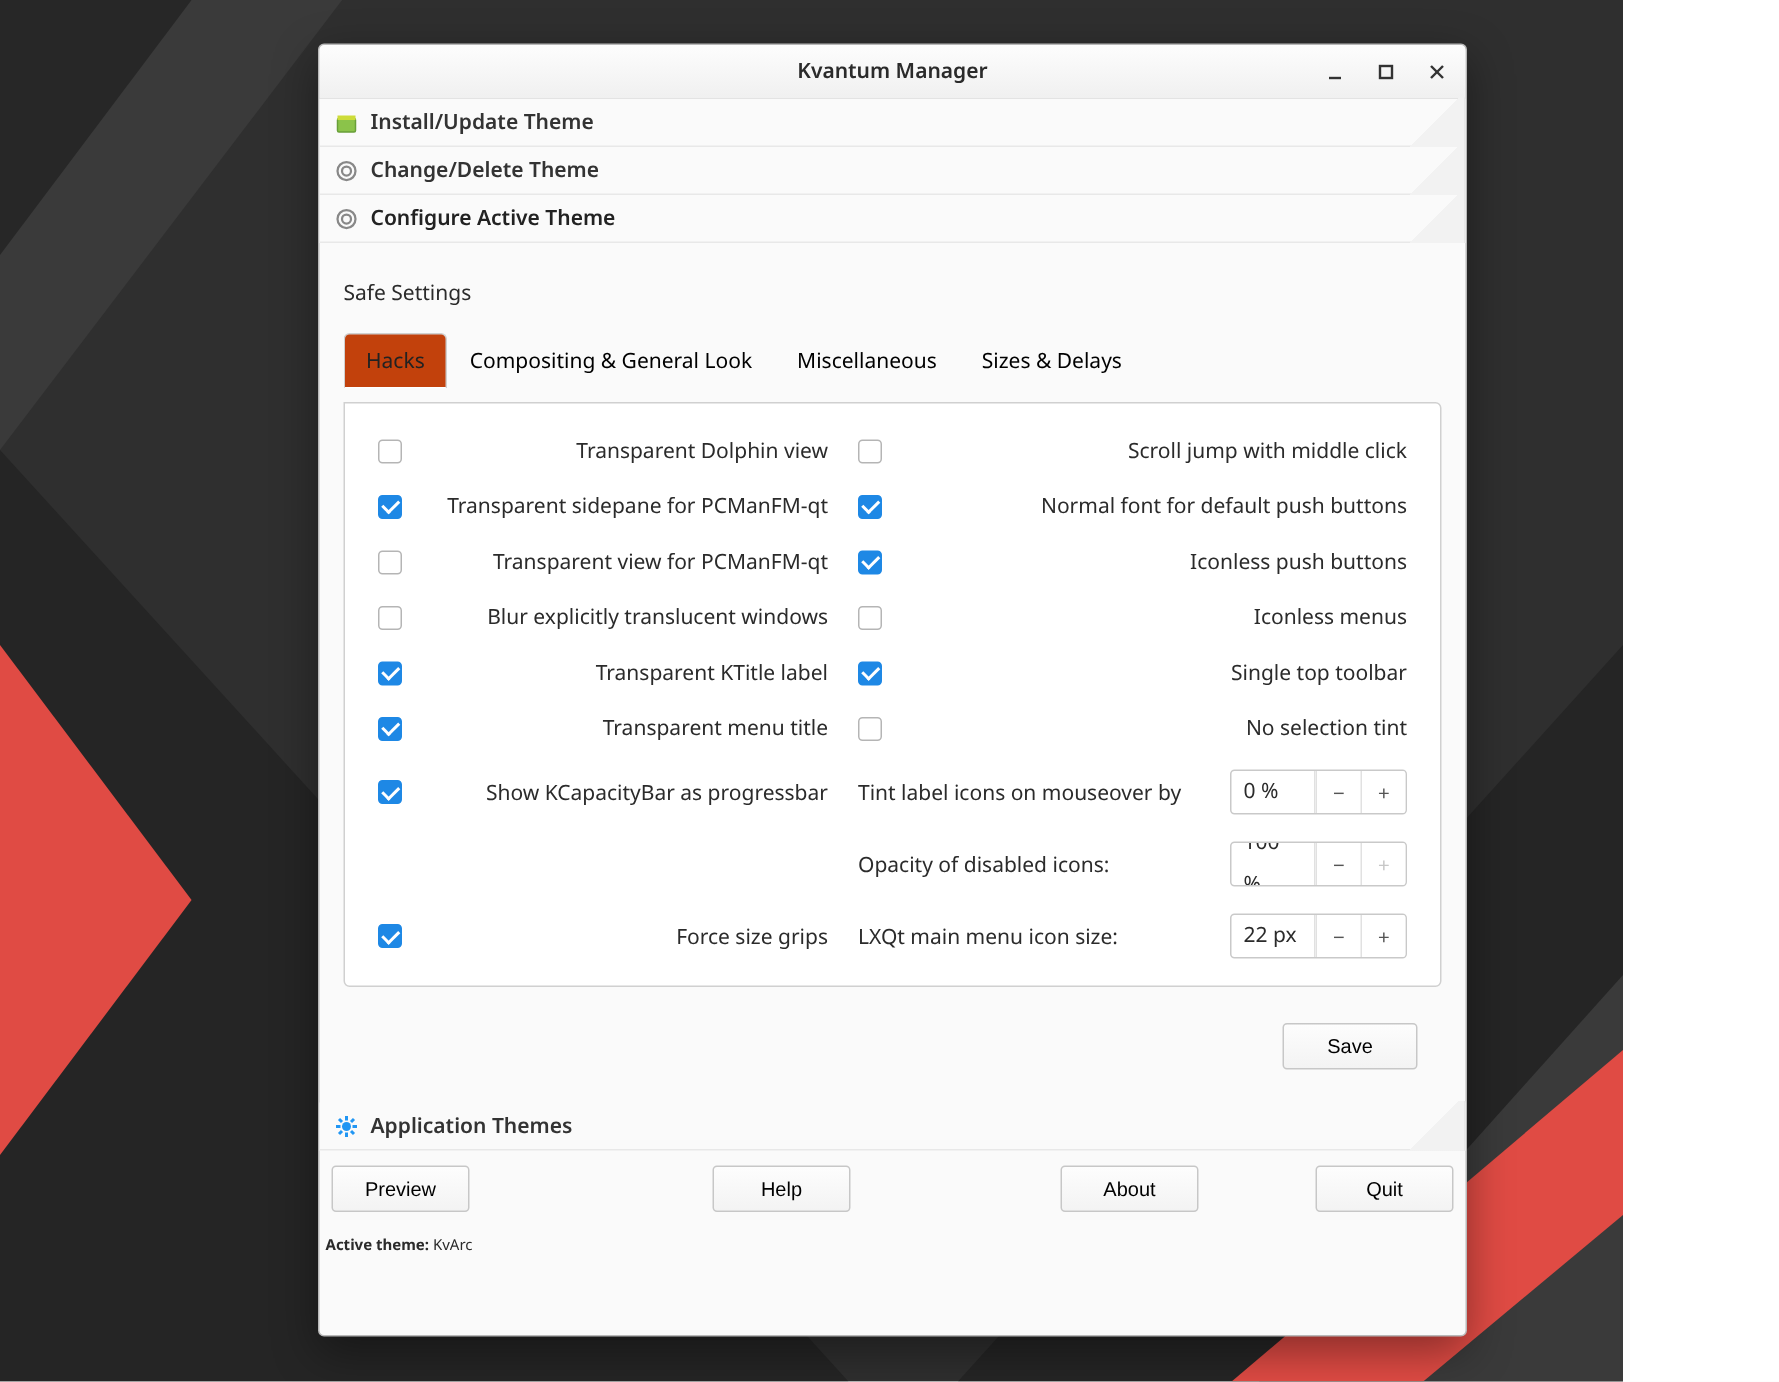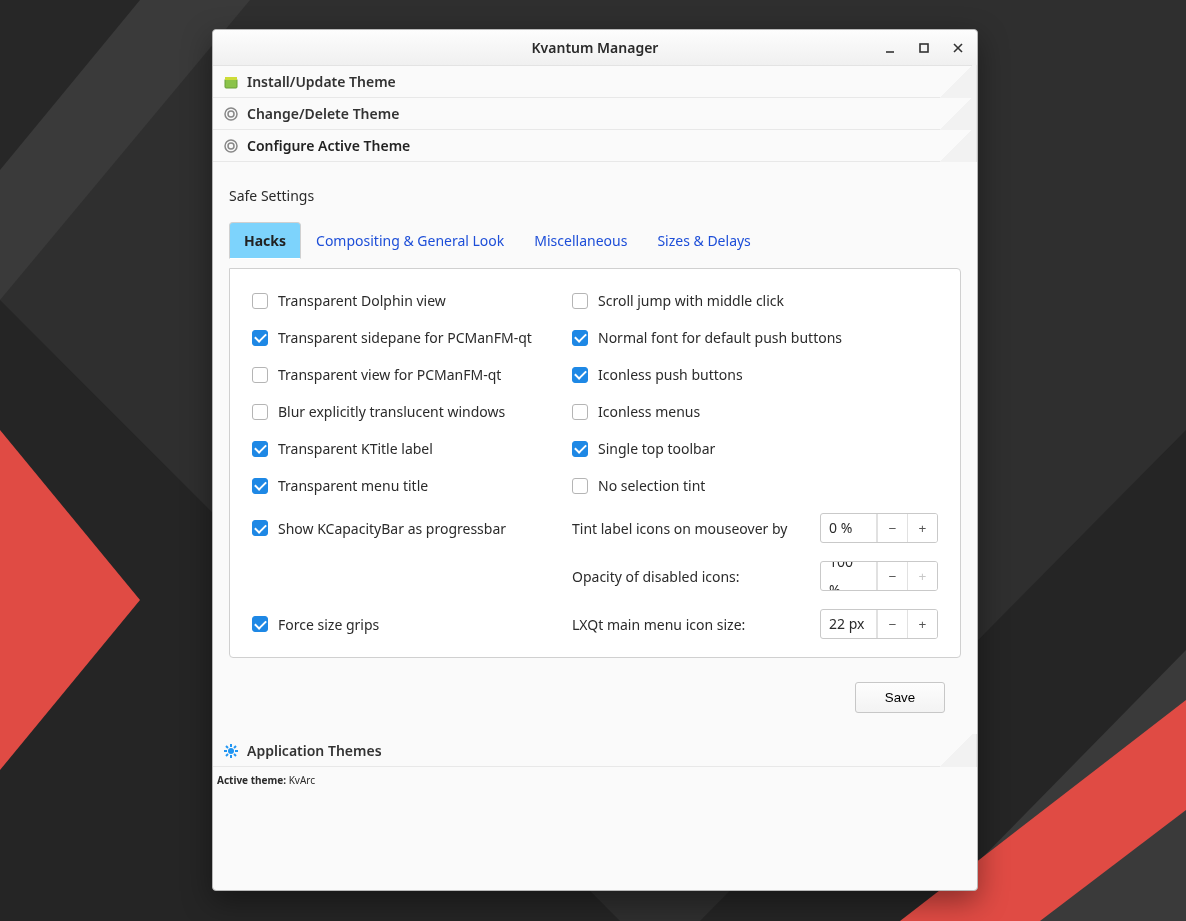--- a/index.html
+++ b/index.html
@@ -1,21 +1,21 @@
 <!DOCTYPE html>
 <html><head>
 <meta charset="utf-8">
 <style>
   * { box-sizing: border-box; margin: 0; padding: 0; }
   html, body { width: 1186px; height: 921px; overflow: hidden; font-family: "Noto Sans", "Segoe UI", Arial, sans-serif; font-size: 14px; color: #2b2b2b; }
 
   
   .desktop {
     position: relative;
-    width: 1186px; height: 921px;
+    width: 1082px; height: 921px;
     background: #2f2f2f;
   }
   .desktop svg.wallpaper { position:absolute; inset:0; width:100%; height:100%; }
 
   
   .window {
     position: absolute;
     left: 212px; top: 29px;
     width: 766px; height: 862px;
     background: #fafafa;
@@ -65,38 +65,37 @@
   .intro { line-height:1.35; }
   .intro .save-word { font-style:italic; }
   .intro .path { font-style:italic; }
   .intro .path .bold { font-weight:700; }
 
   .safe-title { font-weight:400; margin-top:10px; }
 
   
   .tabbar { display:flex; border-bottom:0; margin-top:6px; }
   .tab {
-    padding:8px 14px; color:#1d4ed8; cursor:pointer;
+    padding:8px 14px; color:#000000; cursor:pointer;
     border:1px solid transparent; border-bottom:none;
     position:relative; top:1px;
   }
   .tab.active {
-    color:#222; background:#7dd3fc;
+    color:#222; background:#c2410c;
     border:1px solid #d0d0d0; border-bottom:1px solid #fff;
     border-radius:4px 4px 0 0;
-    font-weight:bold;
   }
 
   .tabpane {
     border:1px solid #d0d0d0; border-radius:0 4px 4px 4px;
     background:#fff; padding:22px 22px 18px 22px;
     display:grid; grid-template-columns: 300px 1fr; column-gap:20px; row-gap:18px;
   }
 
-  .check-row { display:flex; align-items:center; gap:10px; }
+  .check-row { display:flex; align-items:center; gap:10px;justify-content:space-between; }
   .check-row input[type=checkbox] {
     appearance:none; width:16px; height:16px; border:1px solid #b5b5b5; border-radius:3px; background:#fff;
     display:inline-flex; align-items:center; justify-content:center; cursor:pointer;
   }
   .check-row input[type=checkbox]:checked { background:#1e88e5; border-color:#1e88e5; }
   .check-row input[type=checkbox]:checked::after {
     content:""; width:9px; height:5px; border:2px solid #fff; border-top:none; border-right:none;
     transform:translateY(-1px) rotate(-45deg);
   }
   .check-row label { cursor:pointer; }
@@ -308,20 +307,28 @@
                 <line x1="3" y1="3" x2="5" y2="5"></line>
                 <line x1="11" y1="11" x2="13" y2="13"></line>
                 <line x1="3" y1="13" x2="5" y2="11"></line>
                 <line x1="11" y1="5" x2="13" y2="3"></line>
               </g>
             </svg>
         </span>
         <span>Application Themes</span>
       </div>
 
+      <div class="footer-btns">
+        <button class="btn">Preview</button>
+        <div class="group" style="margin-left:150px">
+          <button class="btn">Help</button>
+          <button class="btn" style="margin-left:100px">About</button>
+        </div>
+        <button class="btn footer-right">Quit</button>
+      </div>
 
       <div class="statusbar">
         <span class="label">Active theme:</span>
         <span>KvArc</span>
       </div>
 
     </div>
   </div>
 </div>
 

